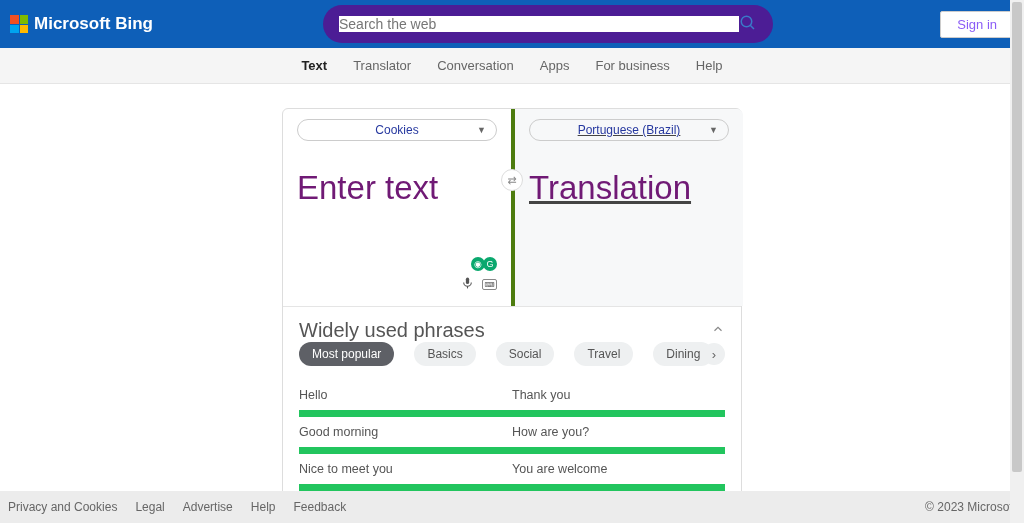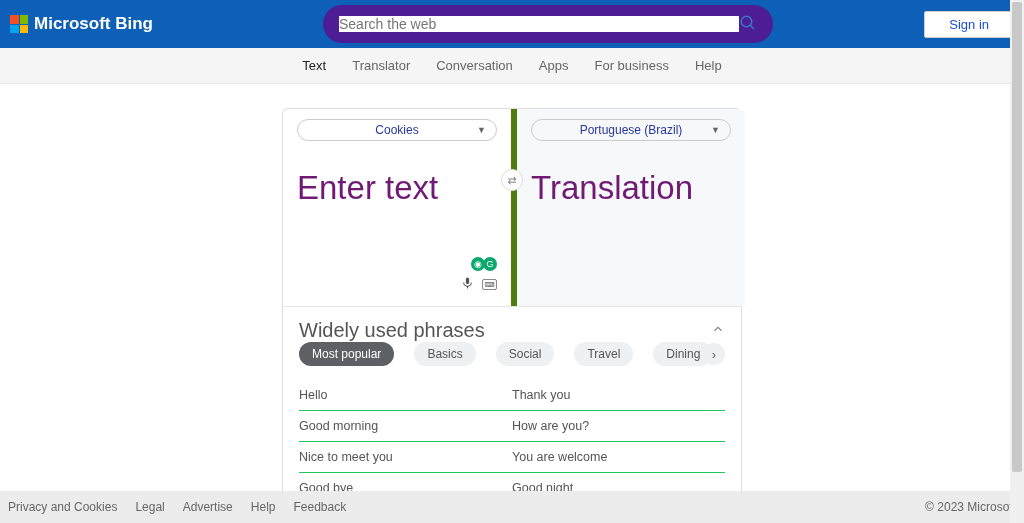--- a/index.html
+++ b/index.html
@@ -9,32 +9,32 @@
 .header { background: #0e5fb8; height: 48px; display: flex; align-items: center; padding: 0 10px; }
 .logo-wrap { display: flex; align-items: center; }
 .ms-logo { width: 18px; height: 18px; display: grid; grid-template-columns: 1fr 1fr; grid-template-rows: 1fr 1fr; gap: 1px; margin-right: 6px; }
 .ms-logo span { display: block; }
 .logo-text { color: #fff; font-size: 17px; font-weight: 600; }
 .search-wrap { margin-left: 170px; }
 .search-box { width: 450px; height: 38px; background: #4c1d95; border-radius: 22px; display: flex; align-items: center; padding: 0 16px; }
 .search-input { flex: 1; border: none; outline: none; font-size: 14px; color: #666; }
 .search-input::placeholder { color: #767676; }
 .search-icon { color: #3a79c8; }
-.signin { margin-left: auto; background: #fff; border: 1px solid #ccc; padding: 5px 24px; font-size: 13px; color: #1d4ed8; cursor: pointer; border-radius: 2px; }
+.signin { margin-left: auto; background: #fff; border: 1px solid #ccc; padding: 5px 16px; font-size: 13px; color: #8b5cf6; cursor: pointer; border-radius: 2px; }
 
 
 .nav { background: #f5f5f5; border-bottom: 1px solid #e5e5e5; height: 36px; display: flex; align-items: center; justify-content: center; gap: 26px; }
 .nav a { color: #666; text-decoration: none; font-size: 13px; cursor: pointer; }
-.nav a.active { color: #222; font-weight: 400; }
+.nav a.active { color: #222; font-weight: 700; }
 
 
 .card { width: 460px; margin: 24px auto 0; border: 1px solid #ddd; border-radius: 6px; background: #fff; }
 .panes { display: flex; position: relative; }
 .pane { flex: 1; padding: 10px 14px 12px; }
-.pane.right { background: #f7f8f9; border-left: 6px solid #4d7c0f; border-top-right-radius: 6px; }
+.pane.right { background: #f7f8f9; border-left: 4px solid #4d7c0f; border-top-right-radius: 6px; text-decoration: underline; }
 .lang-pill { width: 200px; height: 22px; border: 1px solid #ccc; border-radius: 14px; display: flex; align-items: center; justify-content: center; position: relative; margin: 0 auto; cursor: pointer; }
 .lang-pill span { color: #26389f; font-size: 12px; }
 .lang-pill .caret { position: absolute; right: 10px; color: #666; font-size: 9px; }
 .big-text { font-size: 33px; color: #701a75; margin-top: 28px; font-weight: 400; }
 .pane-tools { display: flex; justify-content: flex-end; align-items: center; gap: 8px; margin-top: 50px; }
 .badge { display: inline-flex; }
 .badge span { width: 14px; height: 14px; border-radius: 50%; display: inline-flex; align-items: center; justify-content: center; font-size: 9px; color: #fff; }
 .mic { color: #555; }
 .kbd { border: 1px solid #888; border-radius: 2px; width: 15px; height: 11px; display: inline-flex; align-items: center; justify-content: center; font-size: 7px; color: #555; }
 .swap { position: absolute; left: 50%; top: 60px; transform: translateX(-50%); width: 22px; height: 22px; border: 1px solid #ddd; border-radius: 50%; background: #fff; display: flex; align-items: center; justify-content: center; color: #888; font-size: 11px; cursor: pointer; }
@@ -43,21 +43,21 @@
 .phrases { border-top: 1px solid #e5e5e5; padding: 12px 16px 16px; }
 .phrases-head { display: flex; align-items: center; justify-content: space-between; }
 .phrases-title { font-size: 20px; color: #555; font-weight: 400; }
 .chev-up { color: #888; cursor: pointer; }
 .chips { display: flex; gap: 20px; margin-top: 0; align-items: center; overflow: hidden; position: relative; }
 .chip { background: #eef0f1; border-radius: 14px; padding: 5px 13px; font-size: 12px; color: #555; white-space: nowrap; cursor: pointer; }
 .chip.active { background: #5e6066; color: #fff; }
 .chip-next { position: absolute; right: 0; width: 22px; height: 22px; border-radius: 50%; background: #eef0f1; display: flex; align-items: center; justify-content: center; color: #666; cursor: pointer; }
 .phrase-cols { display: flex; margin-top: 14px; }
 .phrase-col { flex: 1; }
-.phrase { padding: 8px 0; border-bottom: 1px solid #22c55e; font-size: 12.5px; color: #555; cursor: pointer; }
+.phrase { padding: 8px 0; border-bottom: 7px solid #22c55e; font-size: 12.5px; color: #555; cursor: pointer; }
 .phrase:last-child { border-bottom: none; }
 
 
 .footer { position: absolute; bottom: 0; left: 0; right: 0; background: #ececec; height: 32px; display: flex; align-items: center; padding: 0 8px; font-size: 12px; color: #666; }
 .footer a { color: #666; text-decoration: none; margin-right: 18px; cursor: pointer; }
 .footer .copy { margin-left: auto; }
 .scrollbar { position: absolute; right: 0; top: 0; width: 14px; height: 100%; background: #f0f0f0; }
 .scrollbar-thumb { position: absolute; right: 2px; top: 2px; width: 10px; height: 470px; background: #c8c8c8; border-radius: 2px; }
 </style>
 </head>

